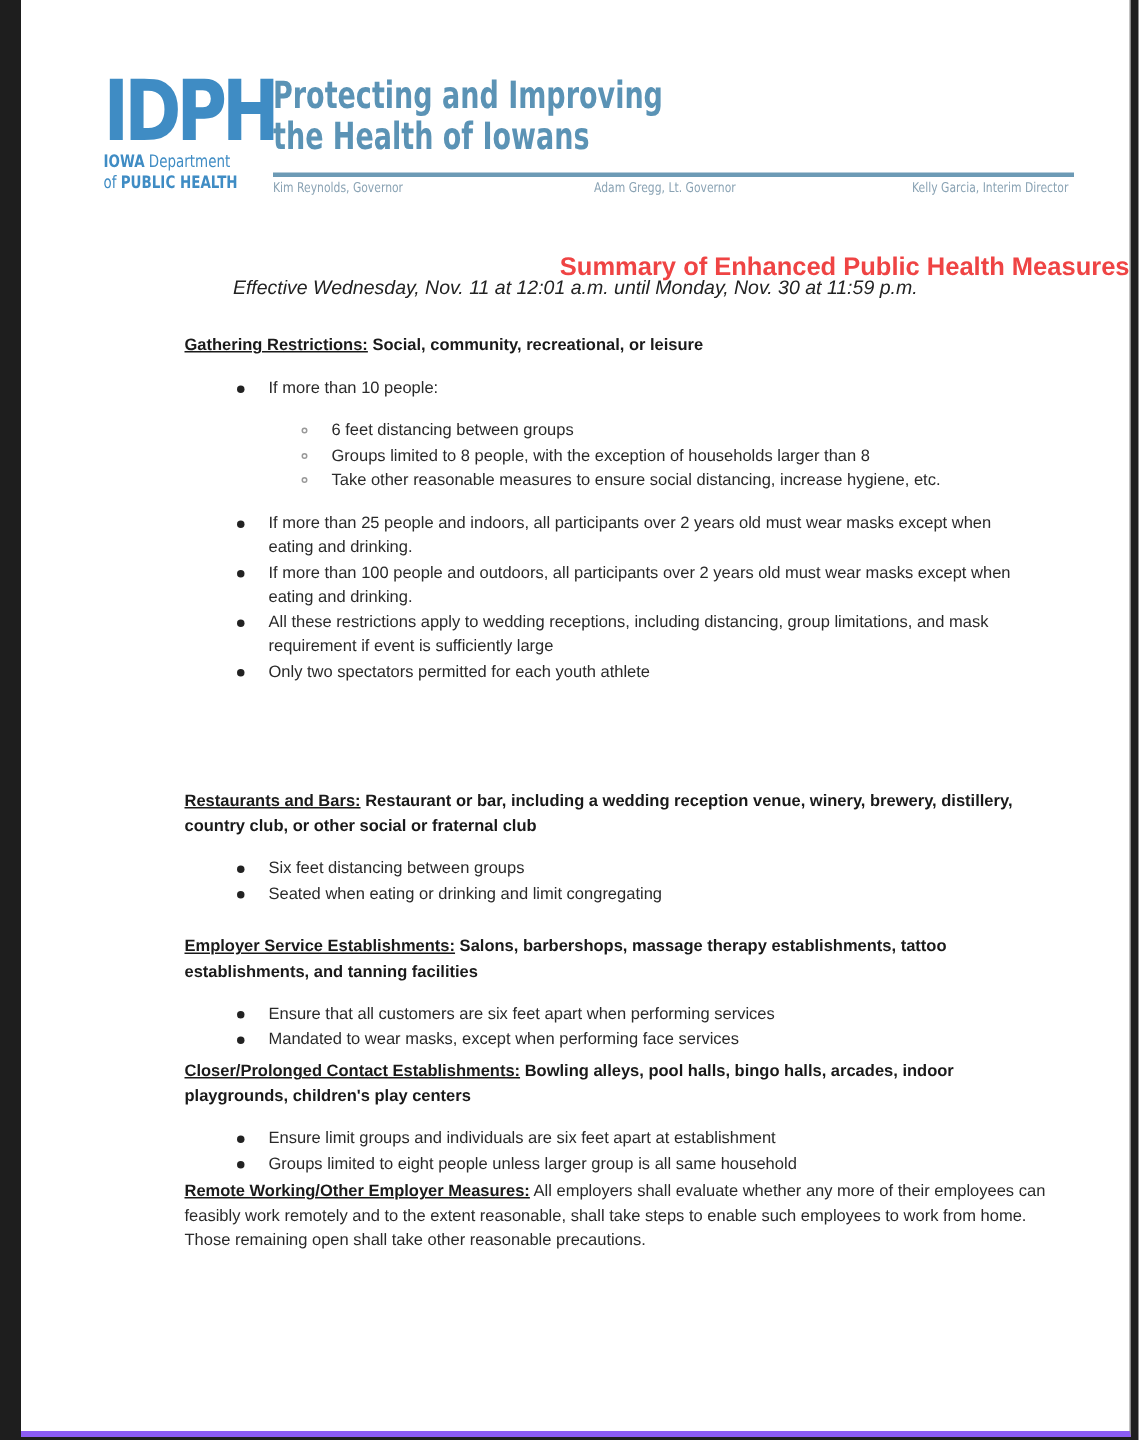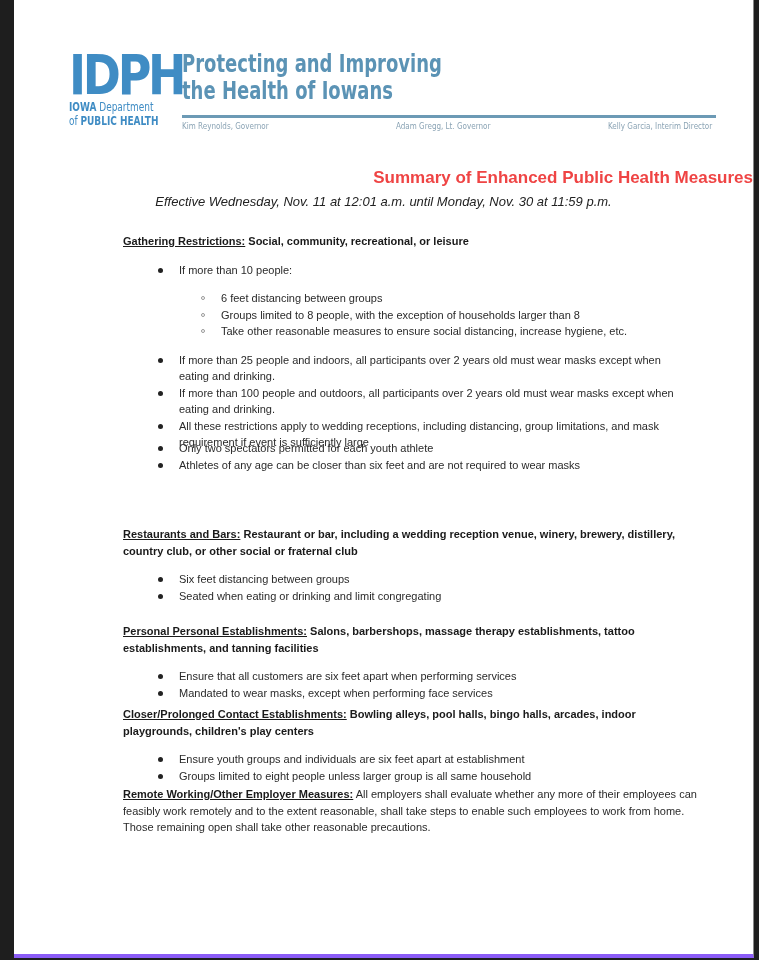--- a/index.html
+++ b/index.html
@@ -70,21 +70,21 @@
     }
     
     .title {
       position: absolute; left: 0; width: 739px; top: 168px;
       text-align: right;
       font-weight: bold;
       font-size: 17px;
       color: #ef4444;
     }
     .subtitle {
-      position: absolute; left: 0; width: 739px; top: 194px;
+      position: absolute; left: 0; width: 739px; top: 184px;
       text-align: center;
       font-style: italic;
       font-size: 13px;
       color: #222;
     }
     
     .section {
       position: absolute; left: 109px; width: 580px;
       font-size: 11px; line-height: 16.5px; color: #2a2a2a;
     }
@@ -121,21 +121,21 @@
 
   <div class="rule"></div>
 
   <div class="sig" style="left:168px">Kim Reynolds, Governor</div>
   <div class="sig" style="left:382px">Adam Gregg, Lt. Governor</div>
   <div class="sig" style="left:594px">Kelly Garcia, Interim Director</div>
 
   <div class="title">Summary of Enhanced Public Health Measures</div>
   <div class="subtitle">Effective Wednesday, Nov. 11 at 12:01 a.m. until Monday, Nov. 30 at 11:59 p.m.</div>
 
-  <div class="section" style="top:233px">
+  <div class="section" style="top:222px">
     <div class="heading">
       <span class="label">Gathering Restrictions:</span><span> Social, community, recreational, or leisure</span>
     </div>
     <ul>
       <li class="b1">
         <span>If more than 10 people:</span>
         <ul style="margin-left:-44px">
           <li class="b2">6 feet distancing between groups</li>
           <li class="b2">Groups limited to 8 people, with the exception of households larger than 8</li>
           <li class="b2">Take other reasonable measures to ensure social distancing, increase hygiene, etc.</li>
@@ -143,50 +143,49 @@
       </li>
       <li class="b1">If more than 25 people and indoors, all participants over 2 years old must wear masks except when eating and drinking.</li>
       <li class="b1">If more than 100 people and outdoors, all participants over 2 years old must wear masks except when eating and drinking.</li>
       <li class="b1">All these restrictions apply to wedding receptions, including distancing, group limitations, and mask requirement if event is sufficiently large</li>
     </ul>
   </div>
 
   <div class="section" style="top:428px">
     <ul>
       <li class="b1">Only two spectators permitted for each youth athlete</li>
-      <li class="b1">Athletes of any age can be closer than six feet and are not required to wear masks</li>
     </ul>
   </div>
 
   <div class="section" style="top:526px">
     <div class="heading">
       <span class="label">Restaurants and Bars:</span><span> Restaurant or bar, including a wedding reception venue, winery, brewery, distillery, country club, or other social or fraternal club</span>
     </div>
     <ul>
       <li class="b1">Six feet distancing between groups</li>
       <li class="b1">Seated when eating or drinking and limit congregating</li>
     </ul>
   </div>
 
   <div class="section" style="top:623px">
     <div class="heading">
-      <span class="label">Personal Personal Establishments:</span><span> Salons, barbershops, massage therapy establishments, tattoo establishments, and tanning facilities</span>
+      <span class="label">Employer Service Establishments:</span><span> Salons, barbershops, massage therapy establishments, tattoo establishments, and tanning facilities</span>
     </div>
     <ul>
       <li class="b1">Ensure that all customers are six feet apart when performing services</li>
       <li class="b1">Mandated to wear masks, except when performing face services</li>
     </ul>
   </div>
 
   <div class="section" style="top:706px">
     <div class="heading">
       <span class="label">Closer/Prolonged Contact Establishments:</span><span> Bowling alleys, pool halls, bingo halls, arcades, indoor playgrounds, children's play centers</span>
     </div>
     <ul>
-      <li class="b1">Ensure youth groups and individuals are six feet apart at establishment</li>
+      <li class="b1">Ensure limit groups and individuals are six feet apart at establishment</li>
       <li class="b1">Groups limited to eight people unless larger group is all same household</li>
     </ul>
   </div>
 
   <div class="section" style="top:786px">
     <div class="heading">
       <span class="label">Remote Working/Other Employer Measures:</span><span class="rest-normal"> All employers shall evaluate whether any more of their employees can feasibly work remotely and to the extent reasonable, shall take steps to enable such employees to work from home. Those remaining open shall take other reasonable precautions.</span>
     </div>
   </div>
 

